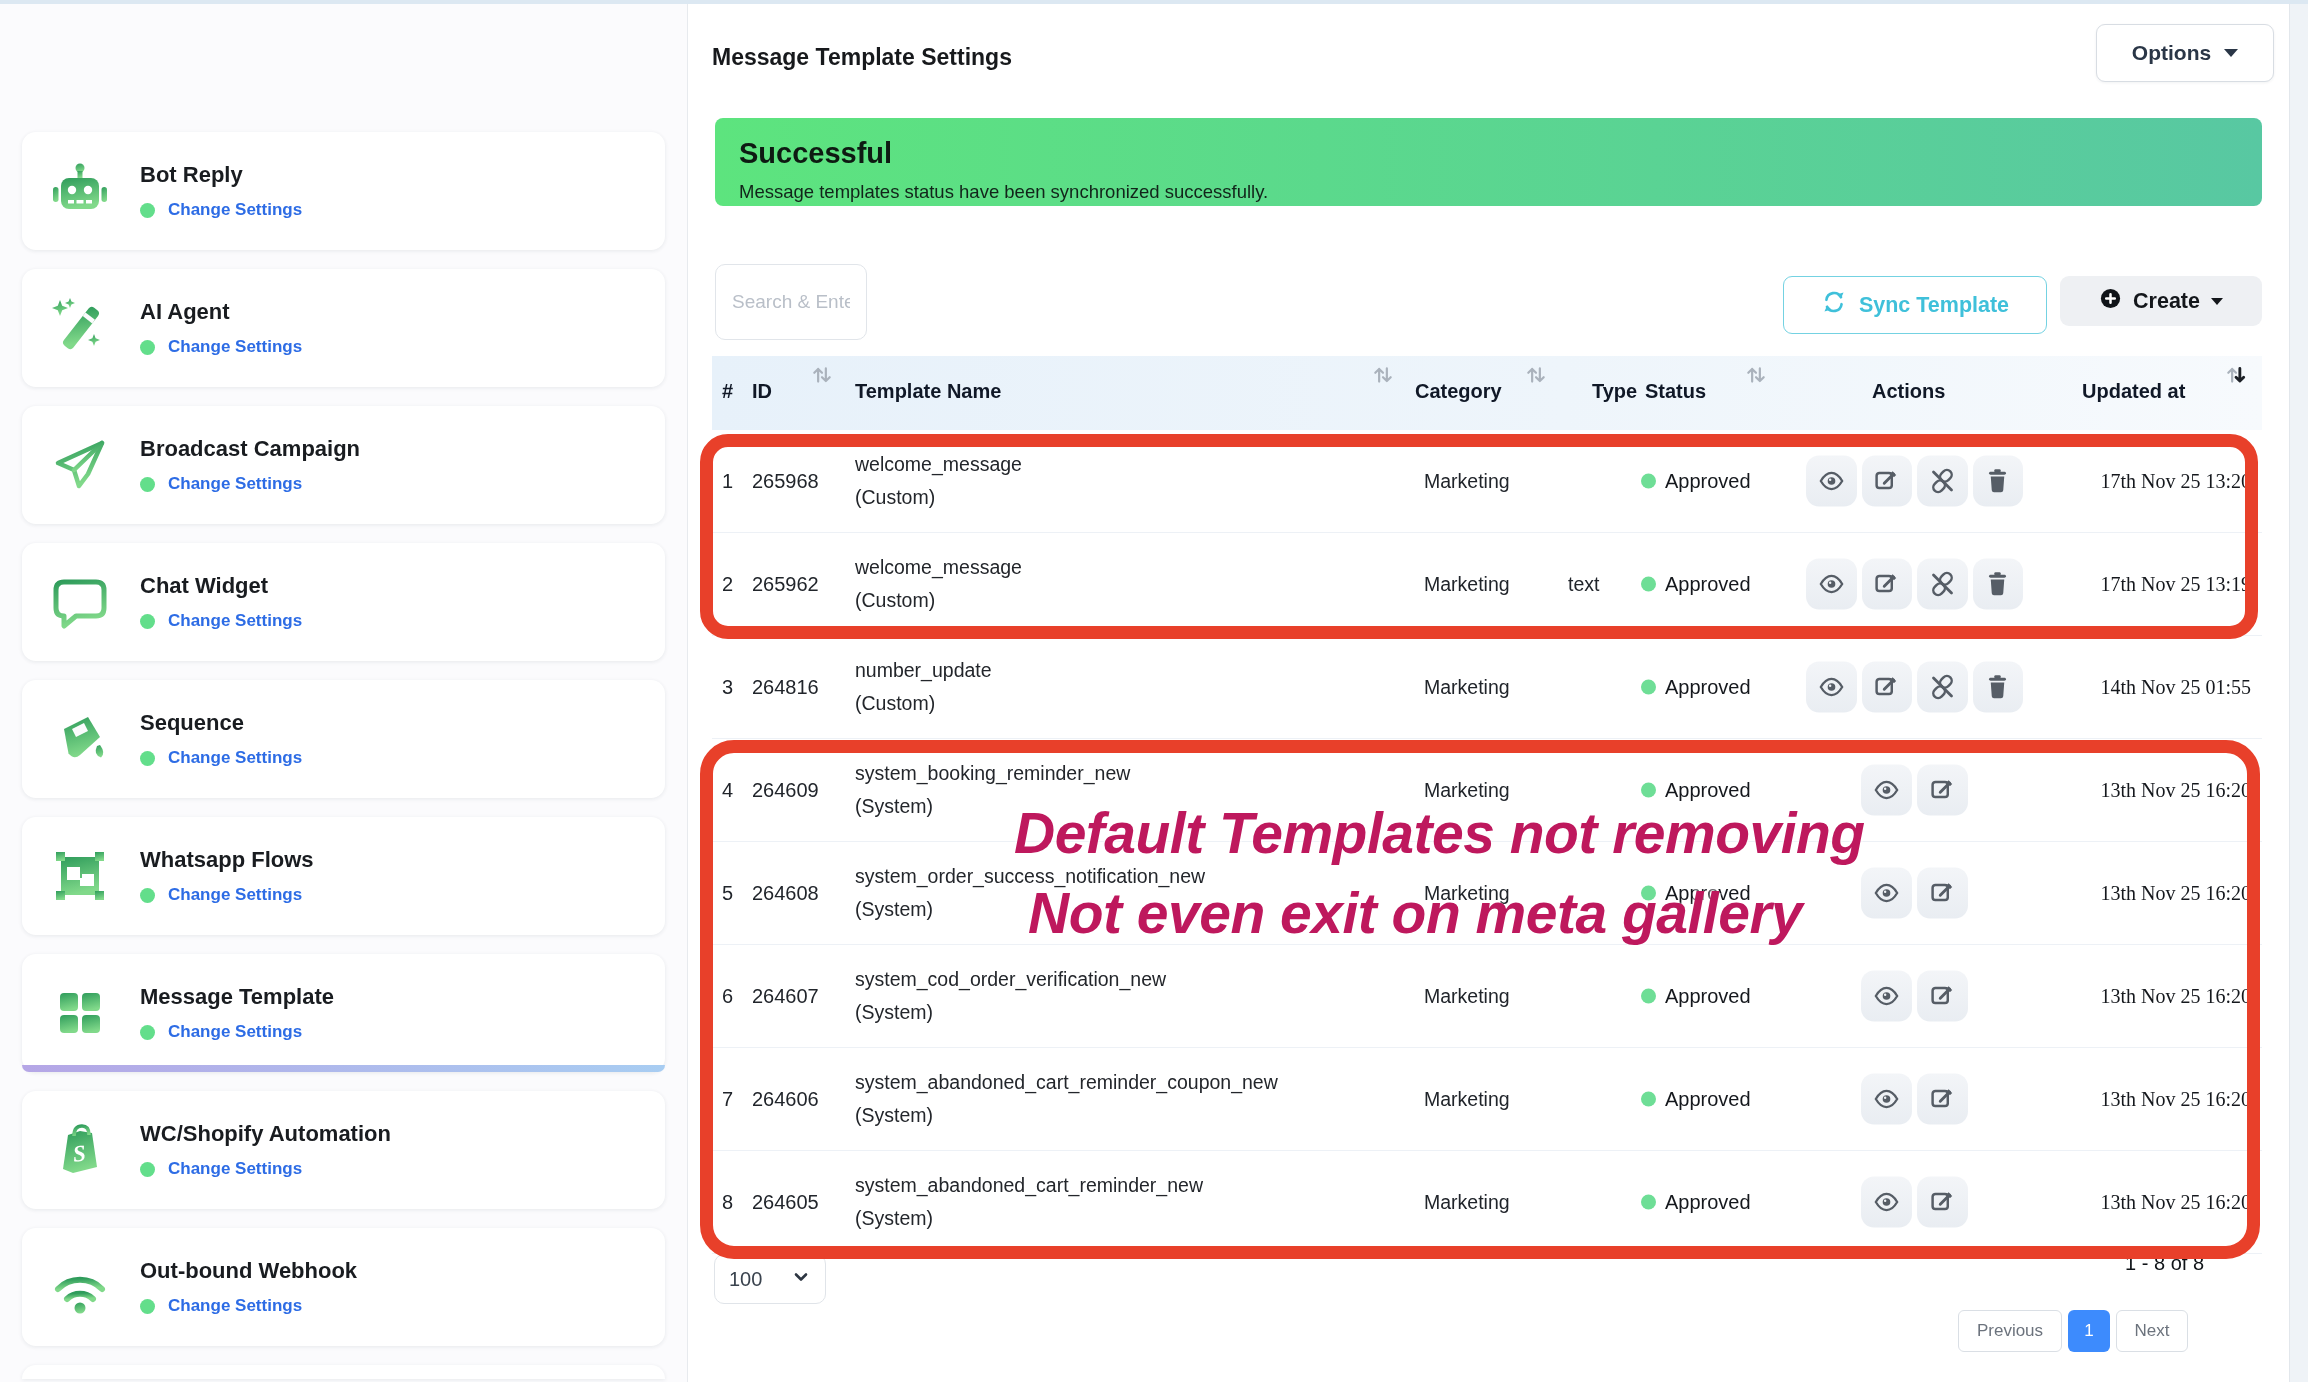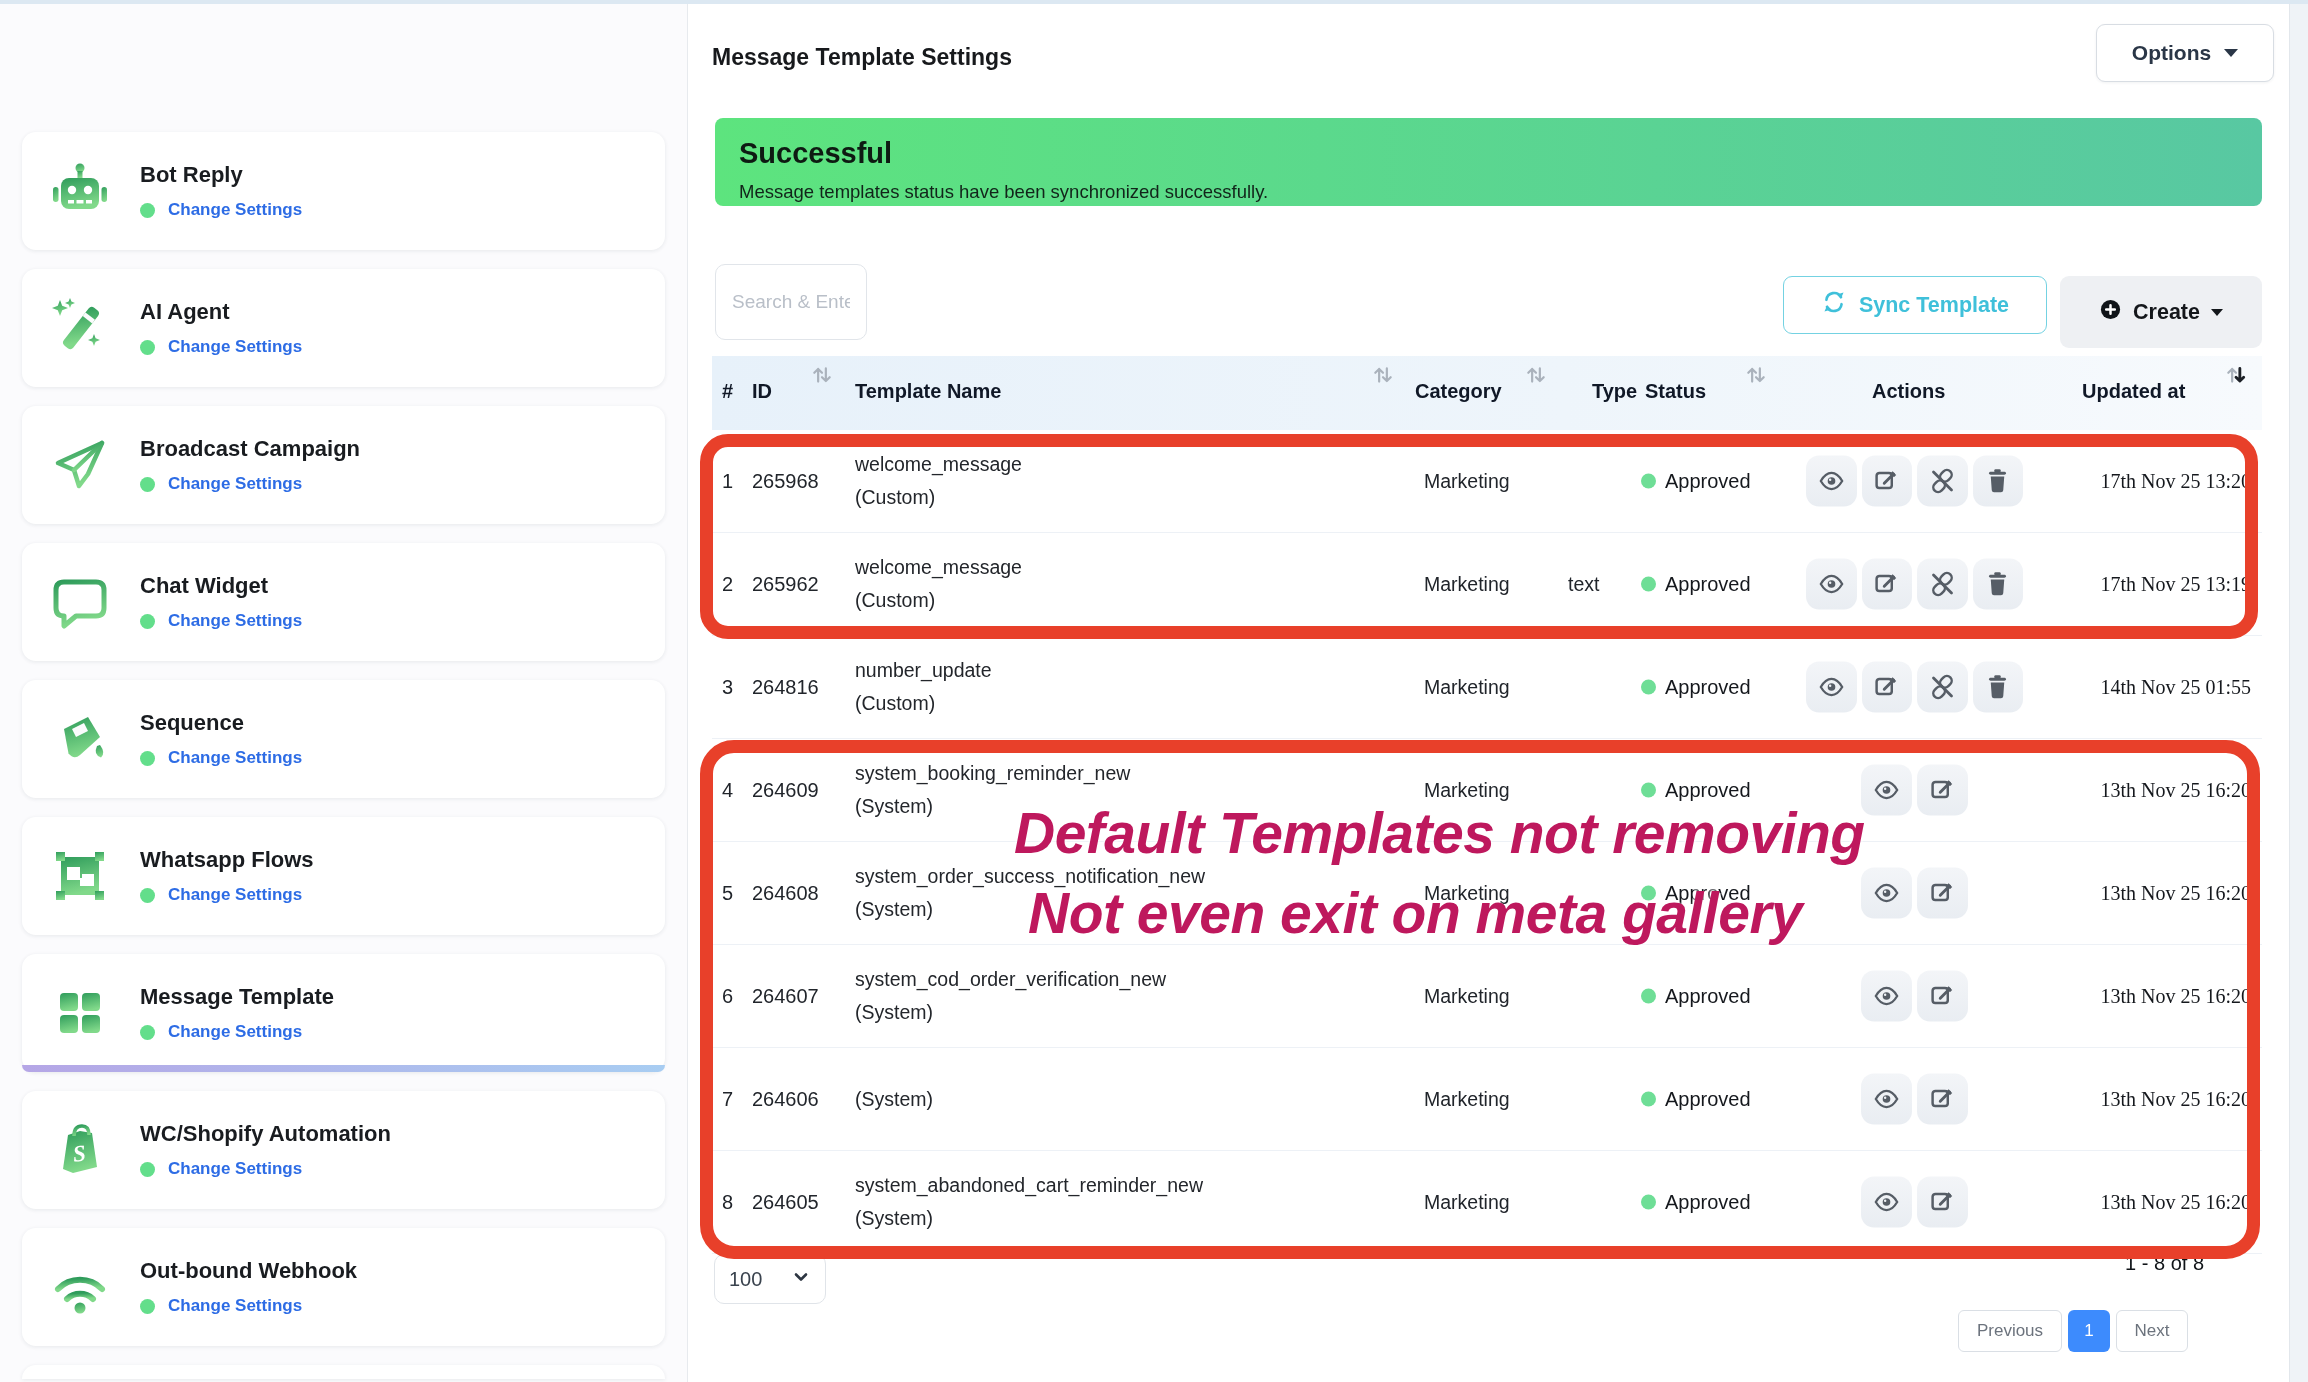--- a/index.html
+++ b/index.html
@@ -39,21 +39,21 @@
   .banner-title{font-size:29px;font-weight:700;color:#0e1a12;margin-bottom:11px;}
   .banner-msg{font-size:18.5px;color:#12241a;}
   .search{position:absolute;left:26px;top:260px;width:152px;height:76px;border:1px solid #e1e5ea;
        border-radius:10px;box-sizing:border-box;padding:0 16px;font-size:19px;color:#333;
        font-family:inherit;outline:none;background:#fff;}
   .search::placeholder{color:#b9bfc8;}
   .sync-btn{position:absolute;left:1094px;top:272px;width:264px;height:58px;background:#fff;
        border:1.5px solid #74d2e2;border-radius:9px;display:flex;align-items:center;
        justify-content:center;gap:12px;font-size:21.5px;font-weight:600;color:#3fc0da;
        cursor:pointer;font-family:inherit;}
-  .create-btn{position:absolute;left:1371px;top:272px;width:202px;height:72px;background:#eef0f3;
+  .create-btn{position:absolute;left:1371px;top:272px;width:202px;height:50px;background:#eef0f3;
        border:none;border-radius:9px;display:flex;align-items:center;justify-content:center;
        gap:11px;font-size:21.5px;font-weight:600;color:#14171b;cursor:pointer;font-family:inherit;}
   .create-btn .caret{border-left-width:6px;border-right-width:6px;border-top:7px solid #14171b;}
 
   
   .thead{position:absolute;left:23px;top:352px;width:1550px;height:74px;
        background:linear-gradient(90deg,#e7f1fa,#eef5fb 55%,#f7fafd);}
   .th{position:absolute;top:24px;font-size:20px;font-weight:700;color:#101827;}
   .th-num{left:10px}.th-id{left:40px}.th-name{left:143px}.th-cat{left:703px}
   .th-type{left:880px}.th-status{left:933px}.th-actions{left:1160px}.th-updated{left:1370px}
@@ -642,20 +642,21 @@
               <path d="M17.4 3.4 l3.2 3.2 -2 2 -3.2-3.2 Z" fill="#565d66"></path>
             </svg>
           </button>
         </span>
     <span class="td c-updated">13th Nov 25 16:20</span>
   </div>
       <div class="trow">
     <span class="td c-num">7</span>
     <span class="td c-id">264606</span>
     <div class="td c-name">
+      <div>system_abandoned_cart_reminder_coupon_new</div>
       <div>(System)</div>
     </div>
     <span class="td c-cat">Marketing</span>
     <span class="td c-type"></span>
     <span class="td c-status">
       <span class="status-dot"></span>
       <span class="status-label">Approved</span>
     </span>
     <span class="td c-actions">
           <button class="action-btn">

